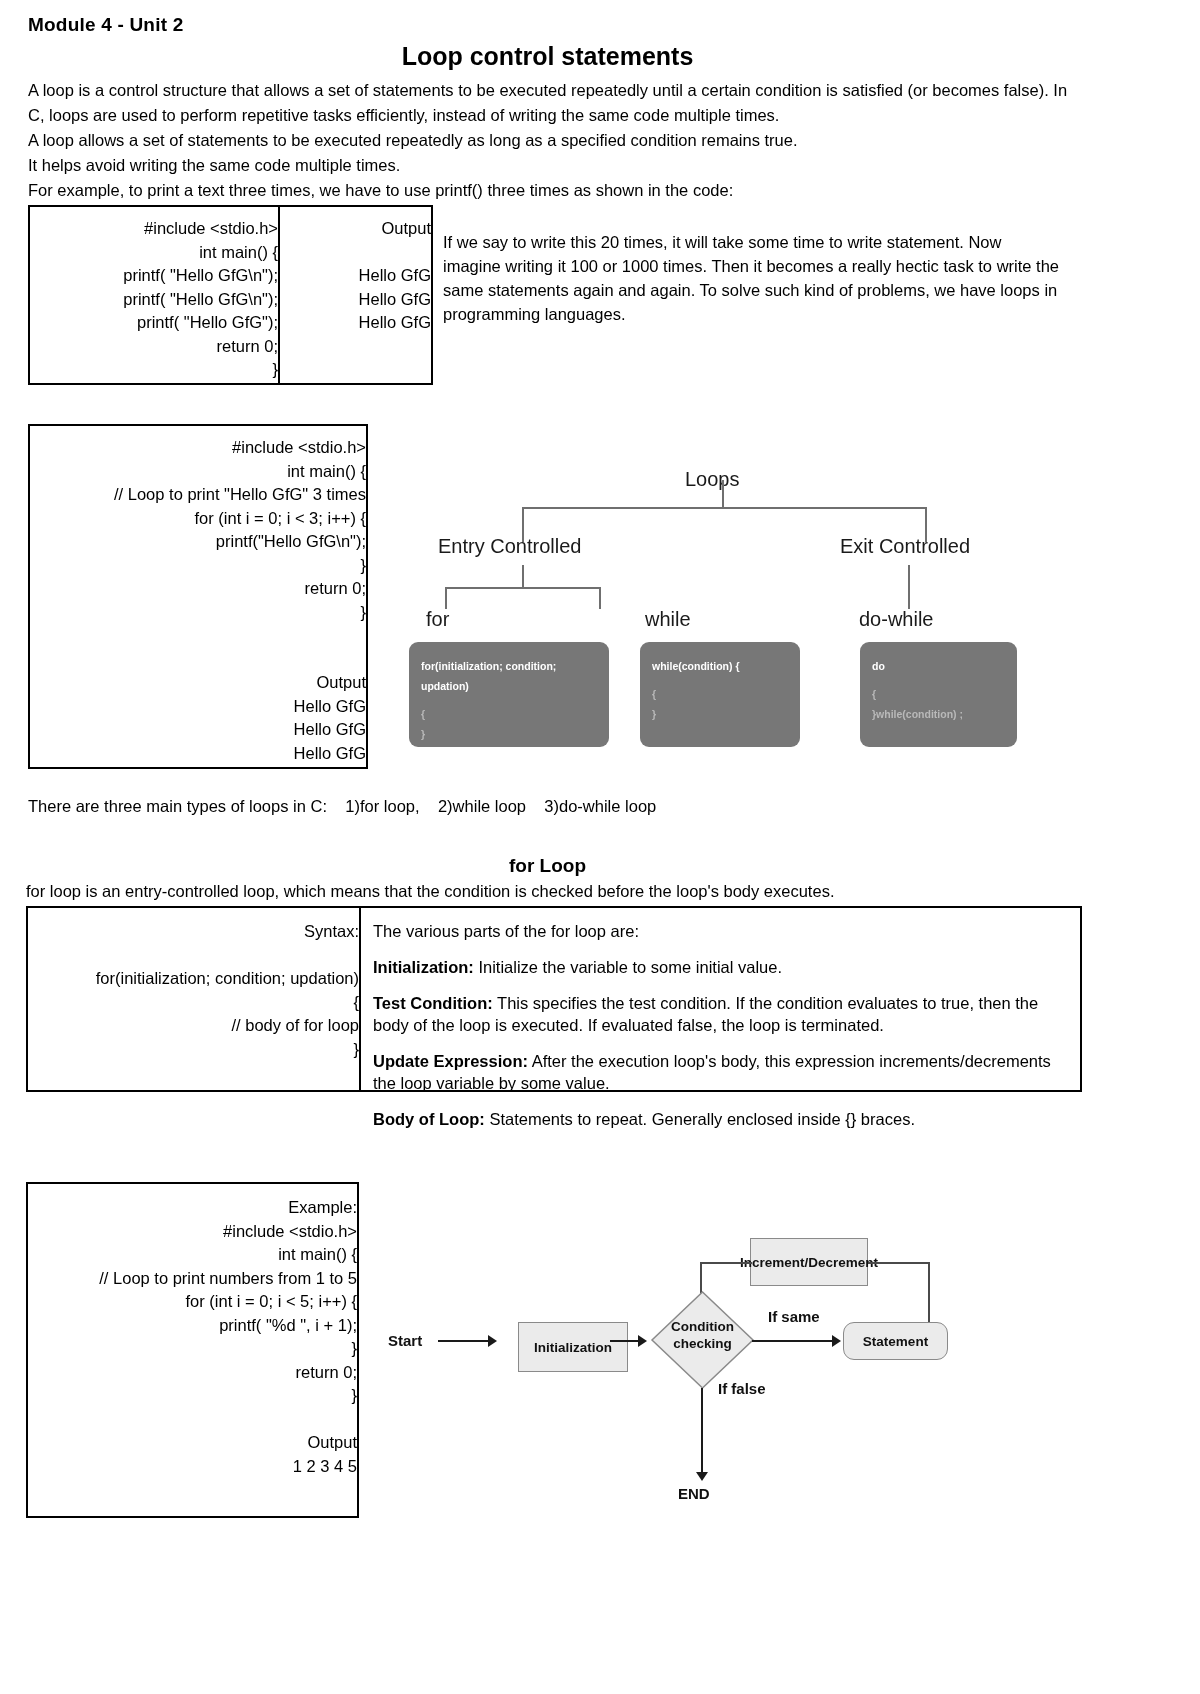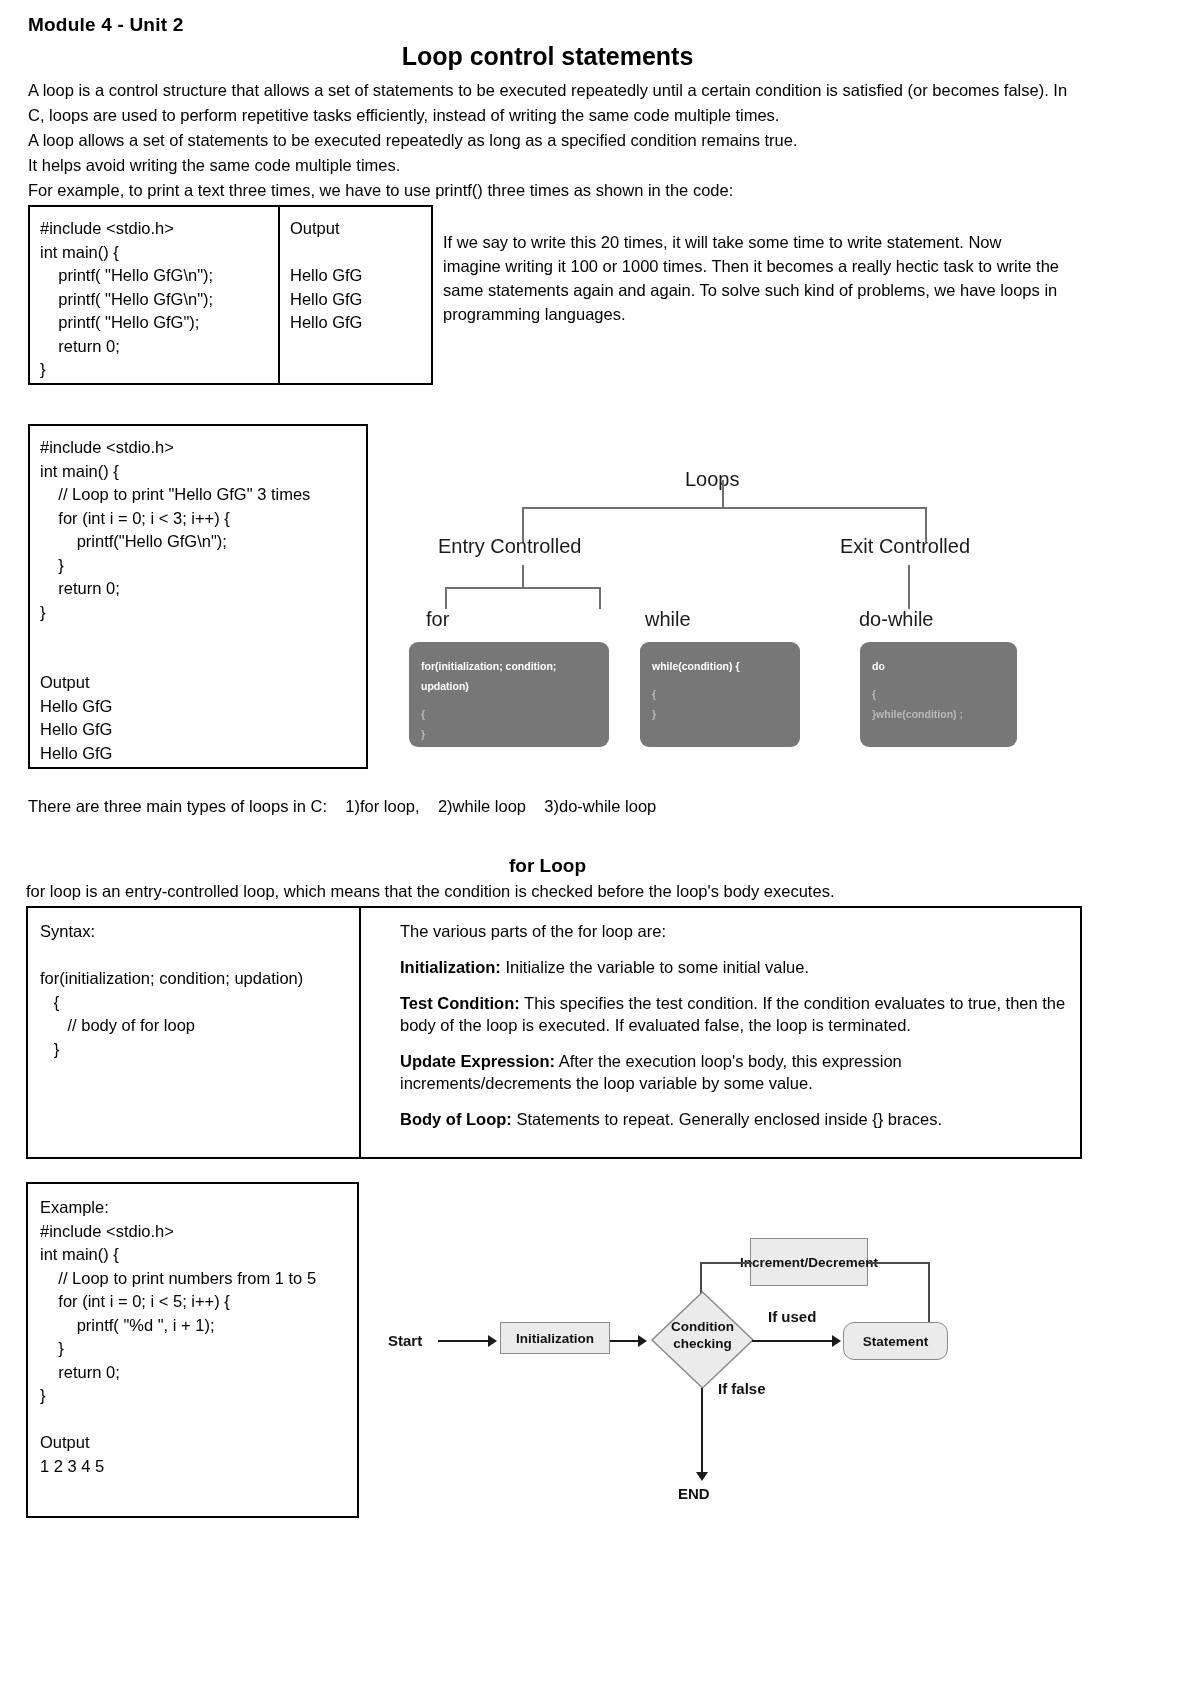--- a/index.html
+++ b/index.html
@@ -25,21 +25,21 @@
     position:absolute;left:28px;top:78px;width:1040px;
     font-size:16.5px;line-height:25px;
   }
   .intro p{margin:0;}
 
   
   .box{border:2px solid #000;box-sizing:border-box;background:#fff;}
   .t1{position:absolute;left:28px;top:205px;width:405px;height:180px;display:flex;}
   .t1 .c1{width:250px;border-right:2px solid #000;box-sizing:border-box;padding:10px 0 0 10px;}
   .t1 .c2{flex:1;padding:10px 0 0 10px;}
-  .codeline{font-size:16.5px;line-height:23.5px;white-space:pre;}
+  .codeline{font-size:16.5px;line-height:23.5px;white-space:pre;text-align:right;}
 
   .side-note{
     position:absolute;left:443px;top:230px;width:620px;
     font-size:16.5px;line-height:24px;
   }
 
   
   .t2{position:absolute;left:28px;top:424px;width:340px;height:345px;padding:10px 0 0 10px;}
 
   
@@ -59,21 +59,21 @@
   .types-line{position:absolute;left:28px;top:797px;font-size:16.5px;white-space:pre;}
 
   
   .sec-title{
     position:absolute;left:0;top:855px;width:1095px;text-align:center;
     font-size:19px;font-weight:bold;
   }
   .sec-sub{position:absolute;left:26px;top:882px;font-size:16.5px;}
 
   
-  .t3{position:absolute;left:26px;top:906px;width:1056px;height:253px;display:flex;gap:27px;}
+  .t3{position:absolute;left:26px;top:906px;width:1056px;height:186px;display:flex;}
   .t3 .c1{width:333px;border-right:2px solid #000;box-sizing:border-box;padding:12px 0 0 12px;}
   .t3 .c2{flex:1;padding:12px 14px 0 12px;}
   .t3 .c2 p{margin:0 0 14px 0;font-size:16.5px;line-height:22px;}
   .t3 .c2 b{font-weight:bold;}
 
   
   .t4{position:absolute;left:26px;top:1182px;width:333px;height:336px;padding:12px 0 0 12px;}
 
   
   .flow{position:absolute;left:380px;top:1220px;width:700px;height:300px;}
@@ -242,38 +242,38 @@
     <div class="fl-thin h" style="left:488px;top:42px;width:62px;"></div>
 
     <div class="fl-thin h" style="left:320px;top:42px;width:52px;"></div>
     <div class="fl-thin v" style="left:320px;top:42px;height:52px;"></div>
     <div class="arrow down-thin" style="left:315px;top:92px;"></div>
 
     <div class="ftext" style="left:8px;top:112px;">Start</div>
     <div class="fl-line h" style="left:58px;top:120px;width:52px;"></div>
     <div class="arrow right" style="left:108px;top:115px;"></div>
 
-    <div class="fnode" style="left:120px;top:102px;width:110px;height:32px;">Initialization</div>
+    <div class="fnode" style="left:138px;top:102px;width:110px;height:50px;">Initialization</div>
 
     <div class="fl-line h" style="left:230px;top:120px;width:30px;"></div>
     <div class="arrow right" style="left:258px;top:115px;"></div>
 
     <div class="diamond" style="left:270px;top:70px;width:105px;height:100px;">
       <svg width="105" height="100" viewBox="0 0 105 100">
         <polygon points="52.5,2 103,50 52.5,98 2,50" fill="#ebebeb" stroke="#8a8a8a" stroke-width="1.5"></polygon>
       </svg>
       <div style="position:absolute;left:0;top:28px;width:105px;text-align:center;font-size:13.5px;font-weight:bold;line-height:17px;color:#111;">
         <div>Condition</div>
         <div>checking</div>
       </div>
     </div>
 
     <div class="fl-line h" style="left:372px;top:120px;width:82px;"></div>
     <div class="arrow right" style="left:452px;top:115px;"></div>
-    <div class="ftext" style="left:388px;top:88px;">If used</div>
+    <div class="ftext" style="left:388px;top:88px;">If same</div>
 
     <div class="fnode" style="left:463px;top:102px;width:105px;height:38px;border-radius:11px;">Statement</div>
 
     <div class="fl-line v" style="left:321px;top:168px;height:88px;"></div>
     <div class="arrow down" style="left:316px;top:252px;"></div>
     <div class="ftext" style="left:338px;top:160px;">If false</div>
     <div class="ftext" style="left:298px;top:265px;">END</div>
   </div>
 
 </div>

